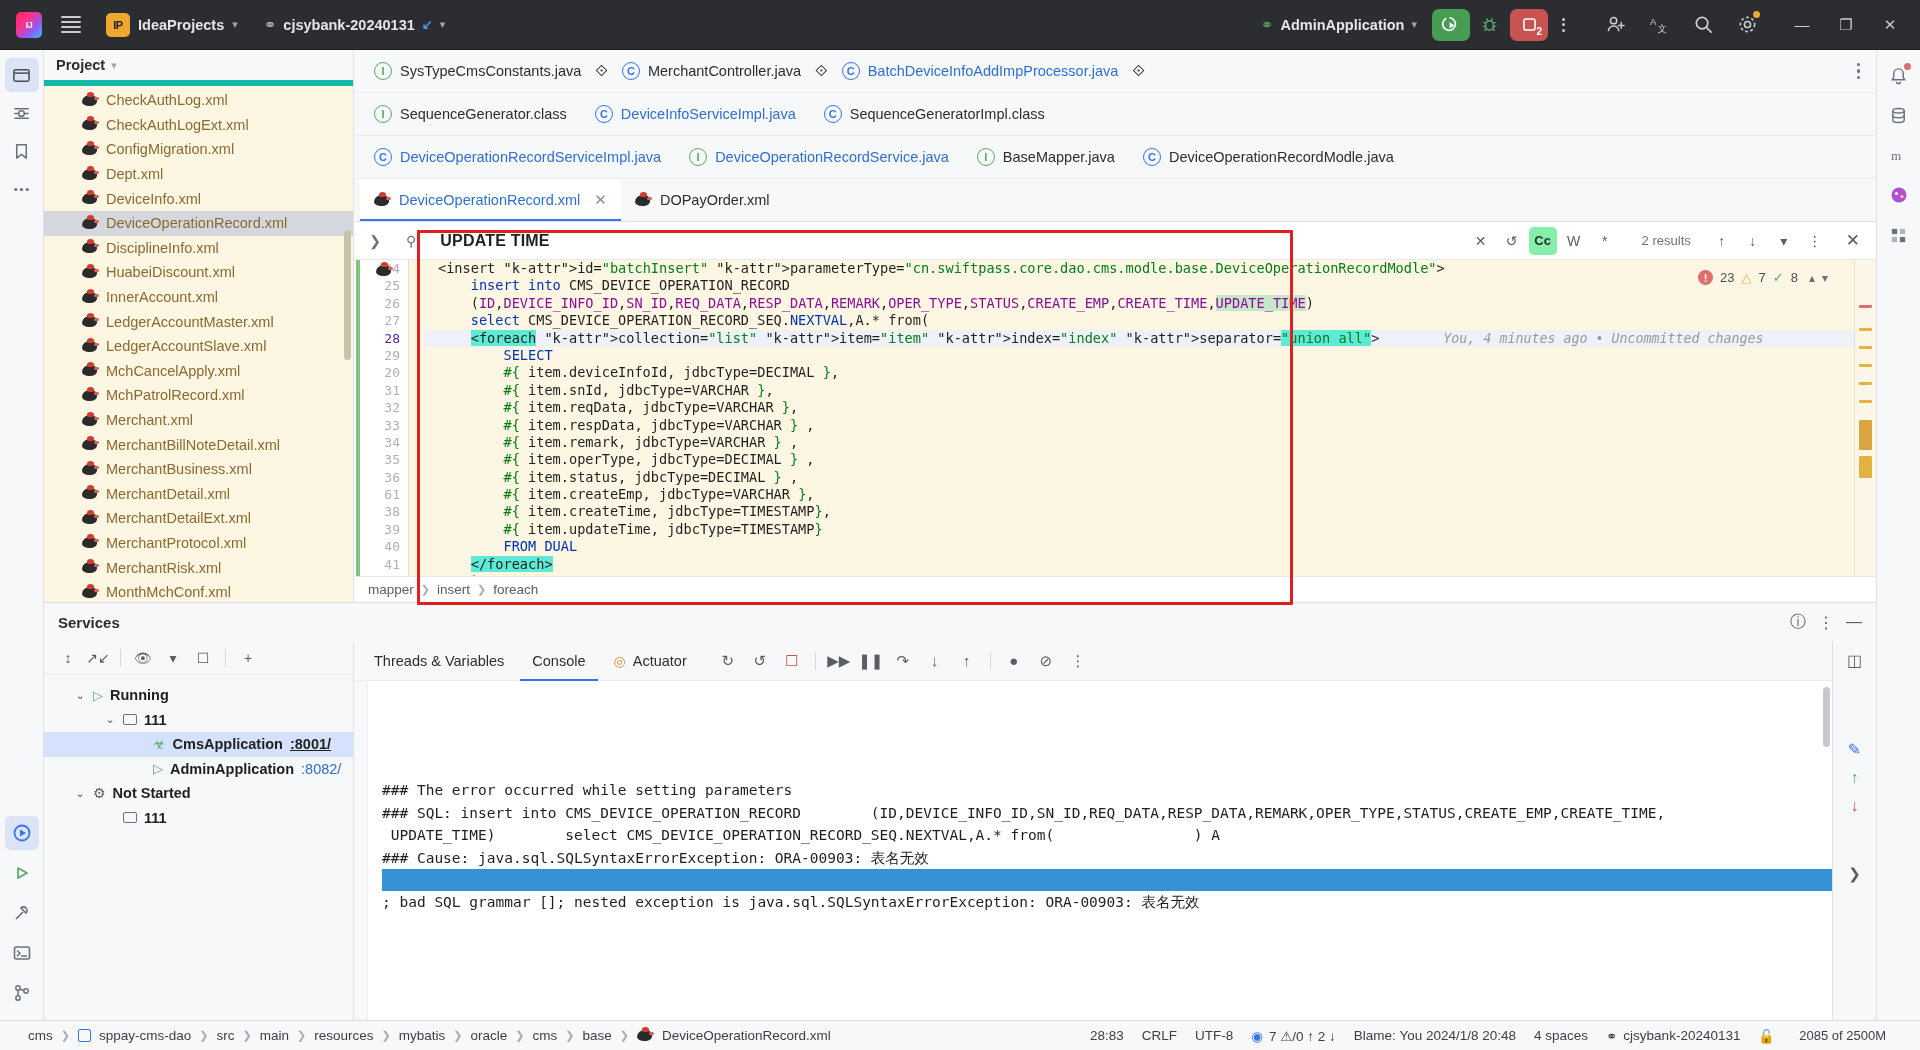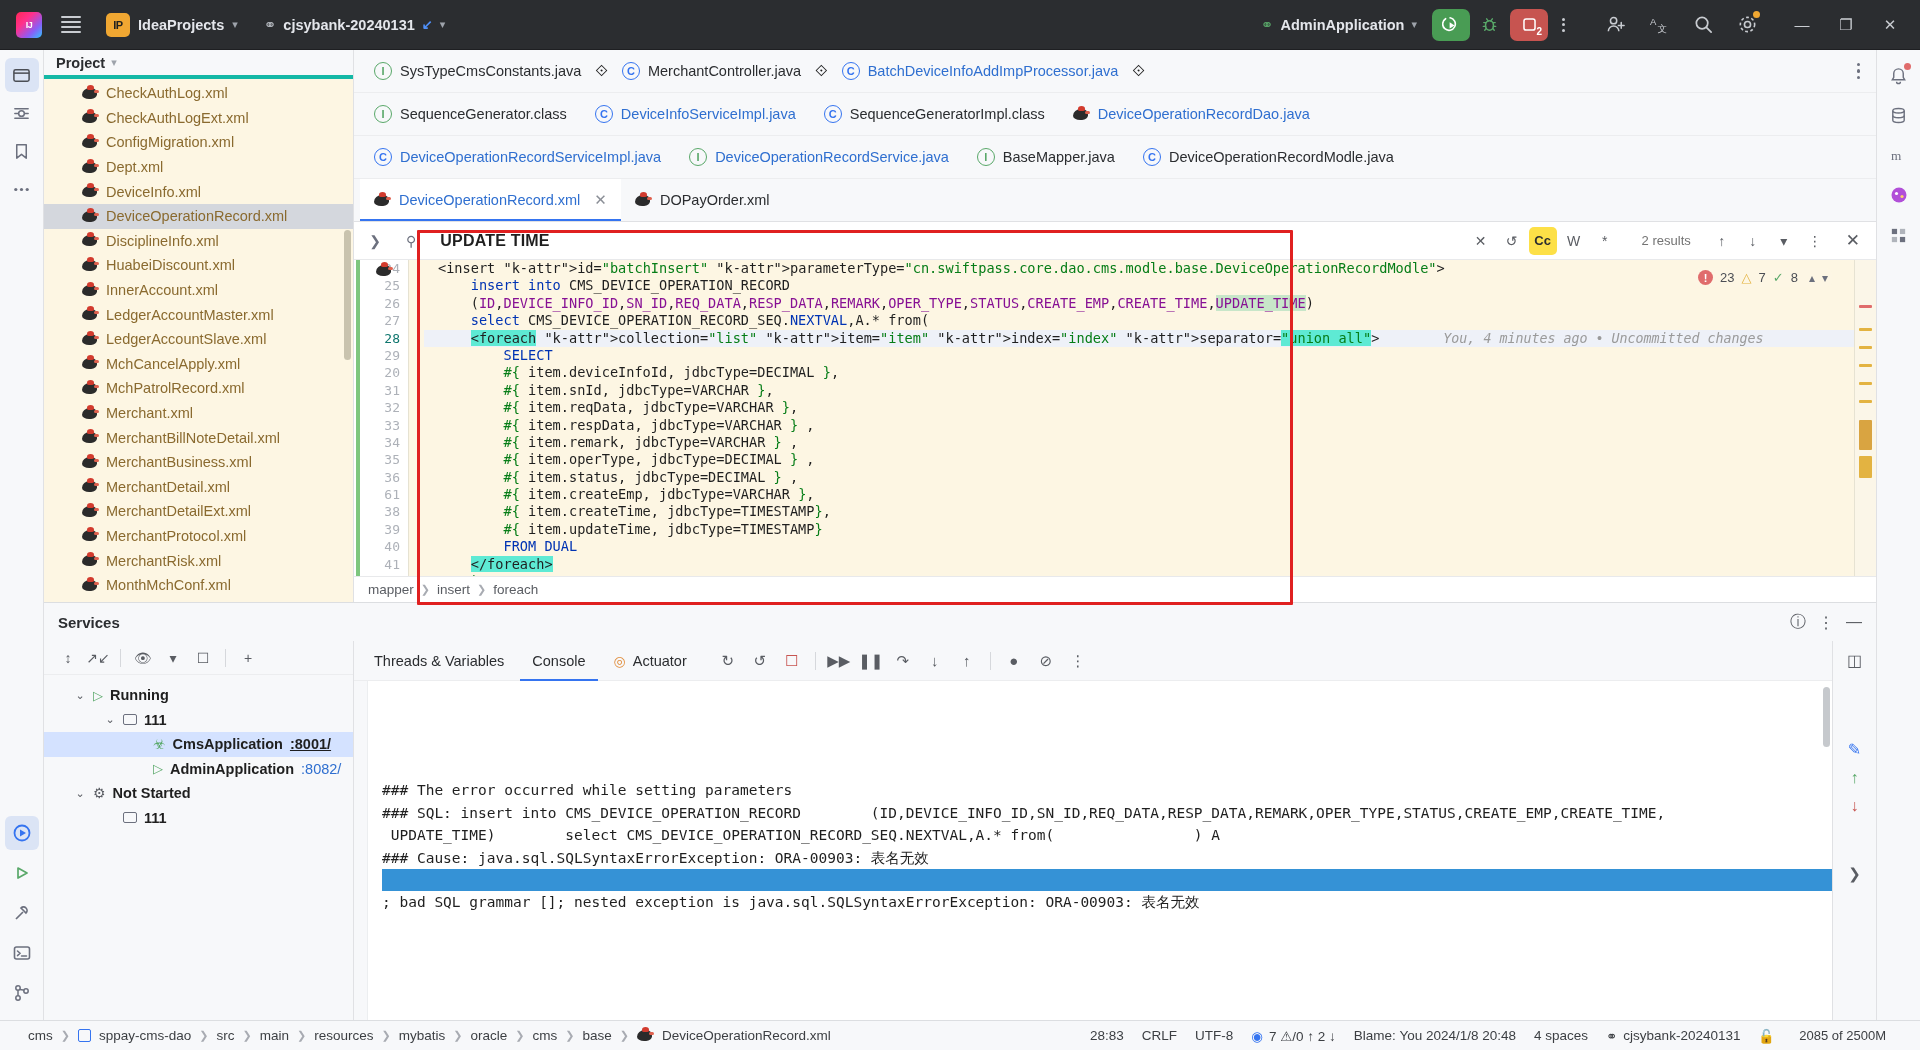--- a/index.html
+++ b/index.html
@@ -70,21 +70,21 @@
   .st-btn.active { background:#dbe4f5; }
 
   
   .rstripe {
     width:44px; background:#f7f8fa; border-left:1px solid #e0e1e4;
     display:flex; flex-direction:column; align-items:center; padding-top:8px; gap:6px; flex:0 0 44px;
   }
 
   
   .proj-panel { width:310px; flex:0 0 310px; display:flex; flex-direction:column; background:#fdf6e3; border-right:1px solid #e0e1e4; position:relative;}
-  .proj-head { height:29px; display:flex; align-items:center; padding:0 12px; gap:6px; background:#f7f8fa; border-bottom:4px solid #14b8a6;}
+  .proj-head { height:36px; display:flex; align-items:center; padding:0 12px; gap:6px; background:#f7f8fa; border-bottom:6px solid #14b8a6;}
   .proj-title { font-size:14.5px; font-weight:600; color:#2b2d30;}
   .proj-tree { flex:1; overflow:hidden; position:relative; padding-top:2px; background:#fdf6e3;}
   .tree-row { height:24.6px; display:flex; align-items:center; gap:7px; padding-left:38px; font-size:14.5px; color:#8a6a2f; white-space:nowrap;}
   .tree-row.sel { background:#d4d7dd; }
   .tree-row .lbl { color:#8a6a2f; }
   .mb-icon { width:17px; height:15px; position:relative; flex:0 0 17px;}
   .mb-icon .bird { position:absolute; left:0; top:2px; width:15px; height:11px; background:#2b2b2b; border-radius:60% 40% 45% 55%/70% 60% 50% 45%;}
   .mb-icon .crest { position:absolute; left:5px; top:-1px; width:7px; height:5px; background:#d23b2e; border-radius:50% 50% 30% 30%;}
   .mb-icon .beak { position:absolute; left:12px; top:4px; width:5px; height:3px; background:#e0614f; border-radius:2px;}
   .proj-scroll { position:absolute; right:2px; top:180px; width:7px; height:130px; background:#c9c3ae; border-radius:4px;}
@@ -108,30 +108,30 @@
   .tab-kebab { margin-left:auto; padding:0 16px; display:flex; flex-direction:column; gap:3px;}
   .tab-kebab i { width:3.5px; height:3.5px; border-radius:50%; background:#6c707e; display:block;}
 
   
   .findbar { height:38px; display:flex; align-items:center; gap:10px; background:#fff; border-bottom:1px solid #e8e9eb; padding-left:8px;}
   .find-chev { width:26px; text-align:center; color:#6c707e; font-size:14px;}
   .find-search-ico { color:#6c707e; font-size:14px; margin-left:8px;}
   .find-input { font-size:16px; font-weight:bold; color:#1f1f1f; margin-left:14px; letter-spacing:0.2px;}
   .find-tools { display:flex; align-items:center; gap:3px; margin-left:auto; }
   .ft { width:28px; height:28px; display:flex; align-items:center; justify-content:center; color:#5a5d63; font-size:14px; border-radius:5px;}
-  .ft.cc { background:#fde047; color:#2b2d30; font-weight:bold; font-size:13px;text-align:right;}
+  .ft.cc { background:#86efac; color:#2b2d30; font-weight:bold; font-size:13px;text-align:right;}
   .results-lbl { font-size:13px; color:#737373; margin:0 14px 0 20px; white-space:nowrap;}
   .find-close { margin-left:14px; margin-right:16px; color:#5a5d63; font-size:17px;}
 
   
   .code-area { flex:1; display:flex; min-height:0; position:relative; background:#fdf6e3; overflow:hidden;}
   .gutter { width:54px; flex:0 0 54px; background:#fff; position:relative; }
   .gutter .ln { height:17.4px; text-align:right; padding-right:8px; font-family:"DejaVu Sans Mono", monospace;
     font-size:13px; color:#adb1b8; line-height:17.4px;}
-  .gutter .ln.cur { color:#0f766e; }
+  .gutter .ln.cur { color:#4c1d95; }
   .gut-green { position:absolute; left:2px; top:0; width:4px; height:100%; background:#7ec67e;}
   .gut-bird { position:absolute; left:22px; top:3px;}
   .fold-col { width:16px; flex:0 0 16px; background:#fdf6e3; border-left:1px solid #e6e2d2;}
   .code-body { flex:1; position:relative; font-family:"DejaVu Sans Mono", monospace; font-size:13.6px;
     line-height:17.4px; white-space:pre; padding-top:0; color:#1f1f1f; overflow:hidden;}
   .cline { height:17.4px; padding-left:14px; }
   .cline.hl { background:#eef1f8; }
   .k-str { color:#067d17; }
   .k-kw { color:#0033b3; font-weight:normal;}
   .k-col { color:#871094; }
@@ -582,28 +582,20 @@
                   <span>SequenceGenerator.class</span>
                 </div>
                 <div class="tab link">
                   <span class="ico-circ c">C</span>
                   <span>DeviceInfoServiceImpl.java</span>
                 </div>
                 <div class="tab">
                   <span class="ico-circ c">C</span>
                   <span>SequenceGeneratorImpl.class</span>
                 </div>
-                <div class="tab link">
-                  <span class="mb-icon">
-                    <span class="bird"></span>
-                    <span class="crest"></span>
-                    <span class="beak"></span>
-                  </span>
-                  <span>DeviceOperationRecordDao.java</span>
-                </div>
               </div>
             <div class="tab-row" id="tabrow3">
                 <div class="tab link">
                   <span class="ico-circ c">C</span>
                   <span>DeviceOperationRecordServiceImpl.java</span>
                 </div>
                 <div class="tab link">
                   <span class="ico-circ">I</span>
                   <span>DeviceOperationRecordService.java</span>
                 </div>

